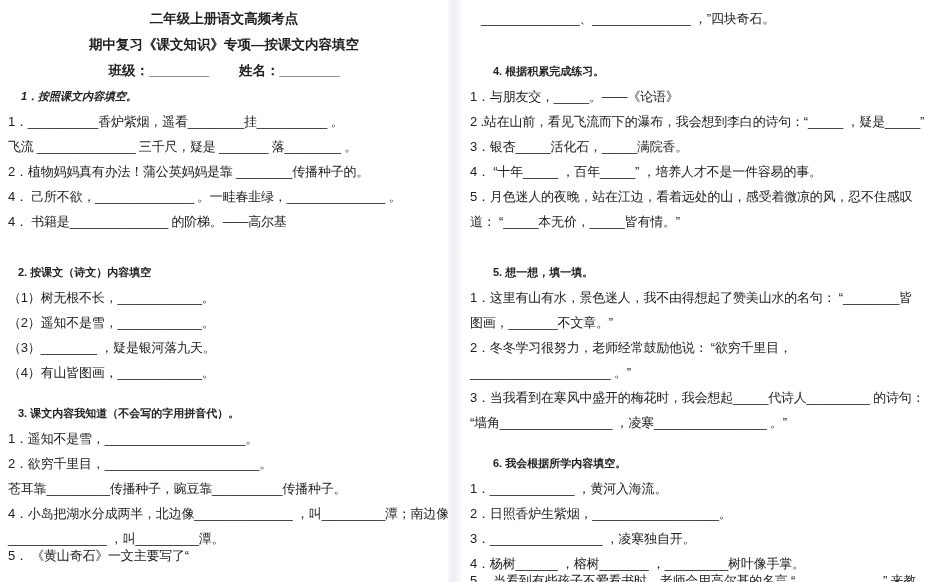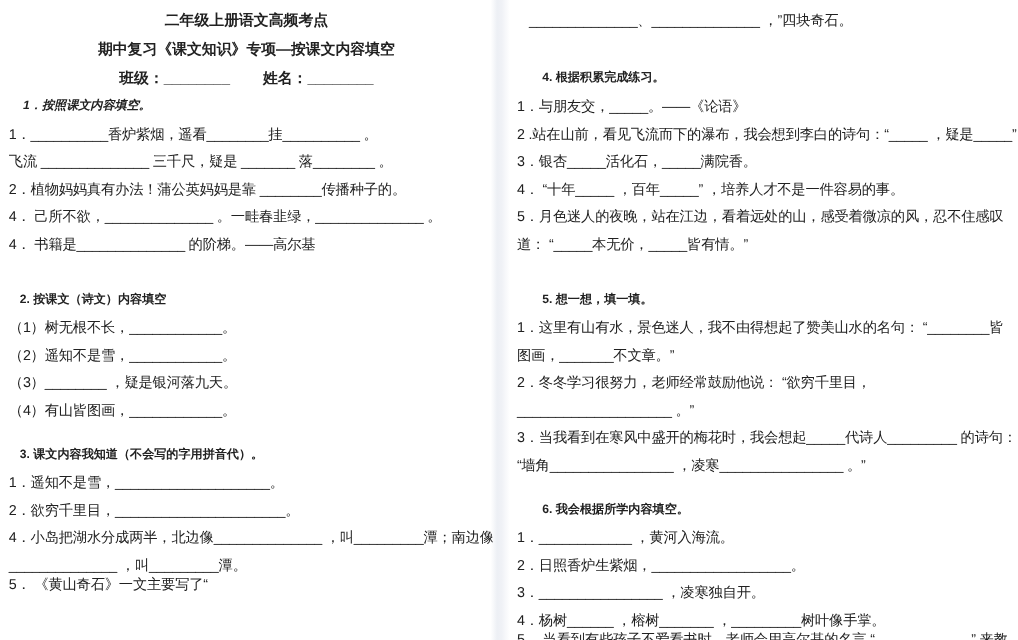--- a/index.html
+++ b/index.html
@@ -73,20 +73,21 @@
       <div class="line">（1）树无根不长，____________。</div>
       <div class="line">（2）遥知不是雪，____________。</div>
       <div class="line">（3）________ ，疑是银河落九天。</div>
       <div class="line">（4）有山皆图画，____________。</div>
     </div>
 
     <div class="sec sec-gap-md">
       <div class="hd hd-ind">3. 课文内容我知道（不会写的字用拼音代）。</div>
       <div class="line">1．遥知不是雪，____________________。</div>
       <div class="line">2．欲穷千里目，______________________。</div>
+      <div class="line">苍耳靠_________传播种子，豌豆靠__________传播种子。</div>
       <div class="line">4．小岛把湖水分成两半，北边像______________ ，叫_________潭；南边像</div>
       <div class="line">______________ ，叫_________潭。</div>
       <div class="line line-cut">5． 《黄山奇石》一文主要写了“</div>
     </div>
 
   </div>
 
   <div class="page-gap"></div>
 
   <div class="col col-right">

